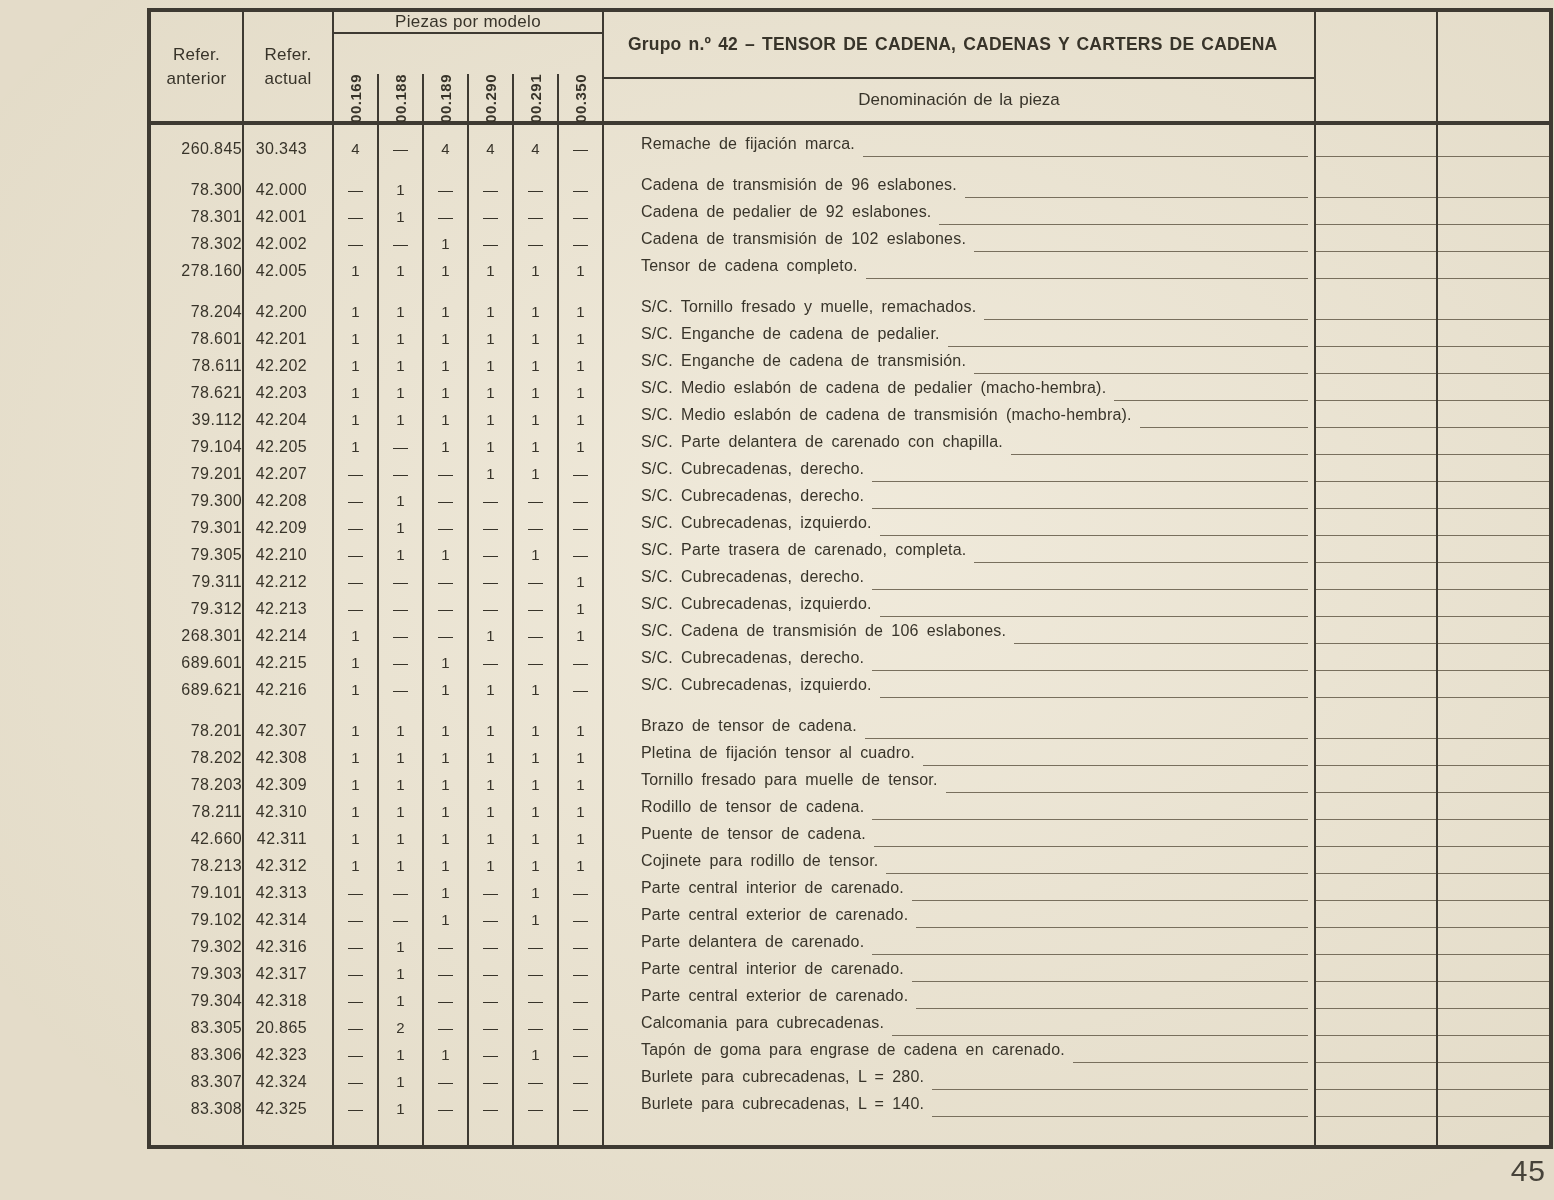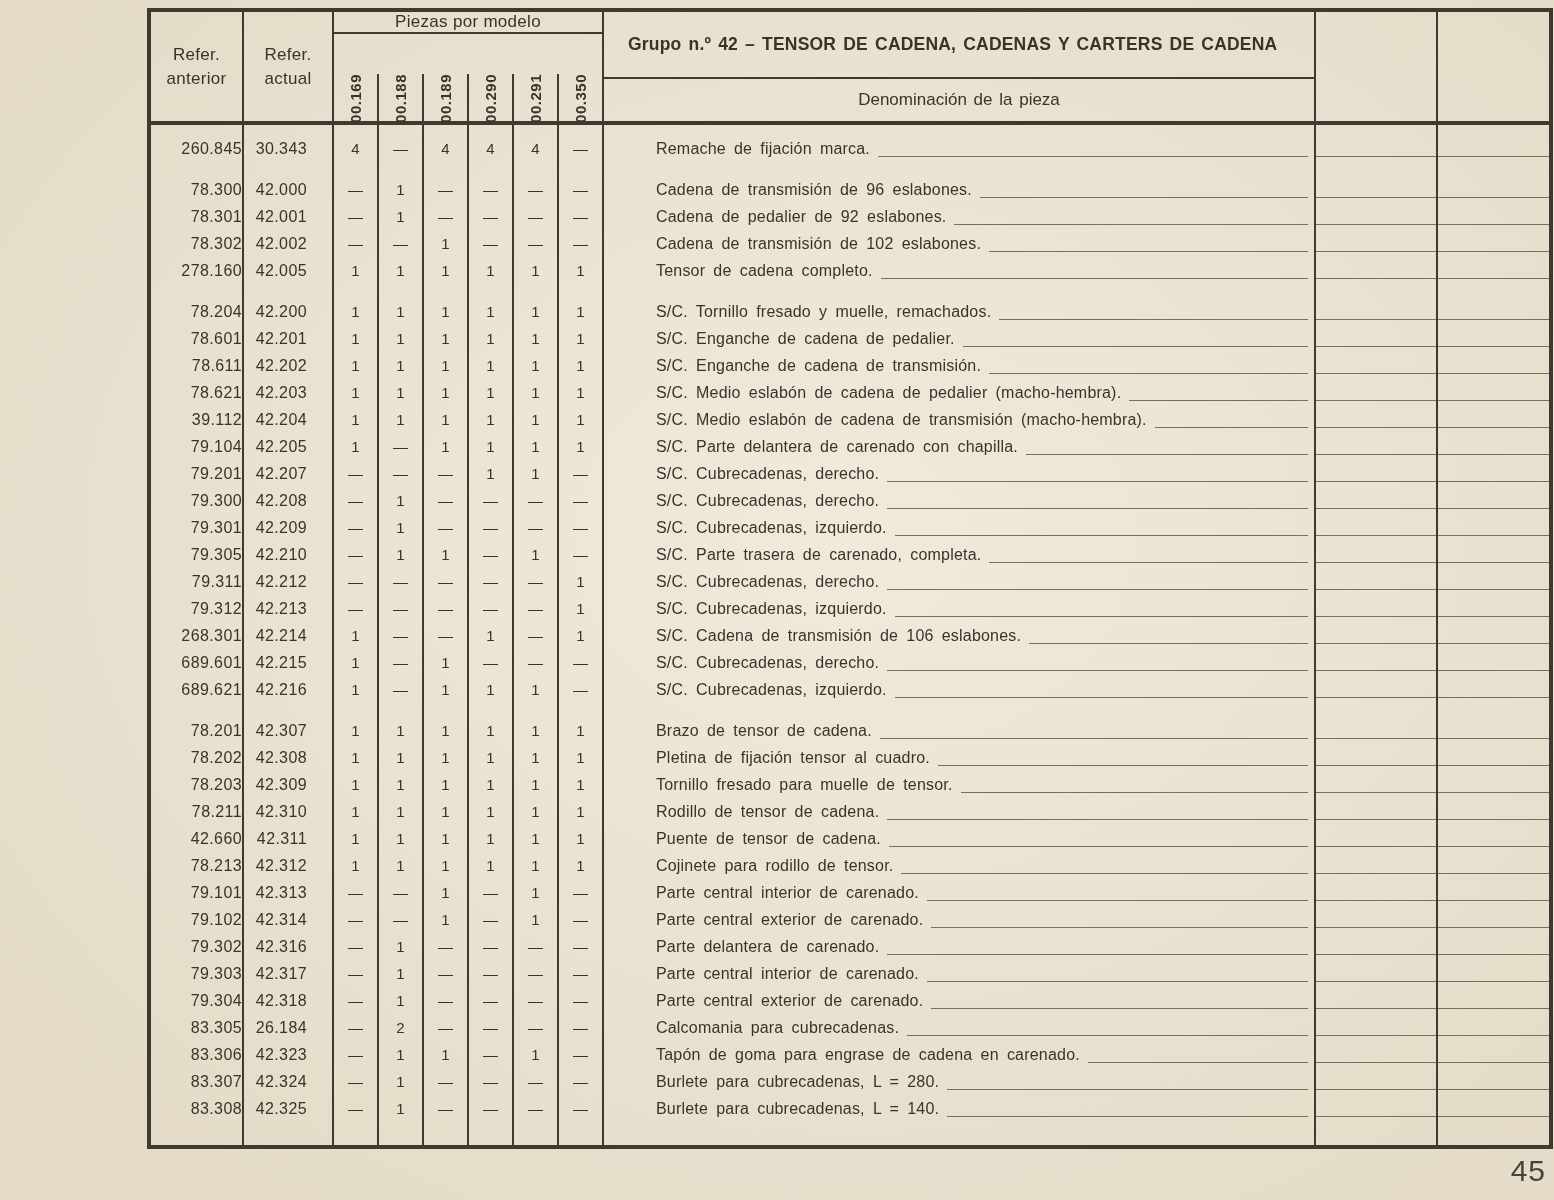--- a/index.html
+++ b/index.html
@@ -56,21 +56,21 @@
   
   .tbody{display:flex;flex-direction:column;height:1020px;}
   .row{display:flex;height:27px;flex:0 0 auto;}
   .spacer{display:flex;flex:0 0 auto;}
   .spacer.fill{flex:1 1 auto;}
   .c-ref{display:flex;align-items:center;justify-content:flex-end;
     font-size:16px;letter-spacing:.4px;}
   .c-ref1{padding-right:0;}
   .c-ref2{padding-right:25px;}
   .c-qty{display:flex;align-items:center;justify-content:center;font-size:15px;}
-  .c-desc{display:flex;align-items:center;padding-left:52px;}
+  .c-desc{display:flex;align-items:flex-start;padding-left:37px;}
   .desc-text{font-size:16px;letter-spacing:.2px;word-spacing:3.5px;white-space:nowrap;}
   .desc-line{flex:1 1 auto;border-bottom:1px solid var(--rule);
     align-self:flex-end;margin:0 6px 5px 8px;height:0;}
   .c-note{display:flex;}
   .note-rule{align-self:flex-end;width:100%;border-bottom:1px solid var(--rule);margin-bottom:5px;height:0;}
 
   .page-number{
     position:absolute;right:8px;top:1154px;
     font-size:30px;letter-spacing:1px;color:#47433a;
   }
@@ -788,21 +788,21 @@
         </div>
         <div class="cell v w-right1 c-note">
           <div class="note-rule"></div>
         </div>
         <div class="cell w-right2 c-note">
           <div class="note-rule"></div>
         </div>
       </div>
       <div class="row">
         <div class="cell v w-ref1 c-ref c-ref1">83.305</div>
-        <div class="cell v w-ref2 c-ref c-ref2">26.184</div>
+        <div class="cell v w-ref2 c-ref c-ref2">20.865</div>
         <div class="cell v w-qty c-qty">—</div>
         <div class="cell v w-qty c-qty">2</div>
         <div class="cell v w-qty c-qty">—</div>
         <div class="cell v w-qty c-qty">—</div>
         <div class="cell v w-qty c-qty">—</div>
         <div class="cell v w-qty c-qty">—</div>
         <div class="cell v w-desc c-desc">
           <span class="desc-text">Calcomania para cubrecadenas.</span>
           <div class="desc-line"></div>
         </div>

